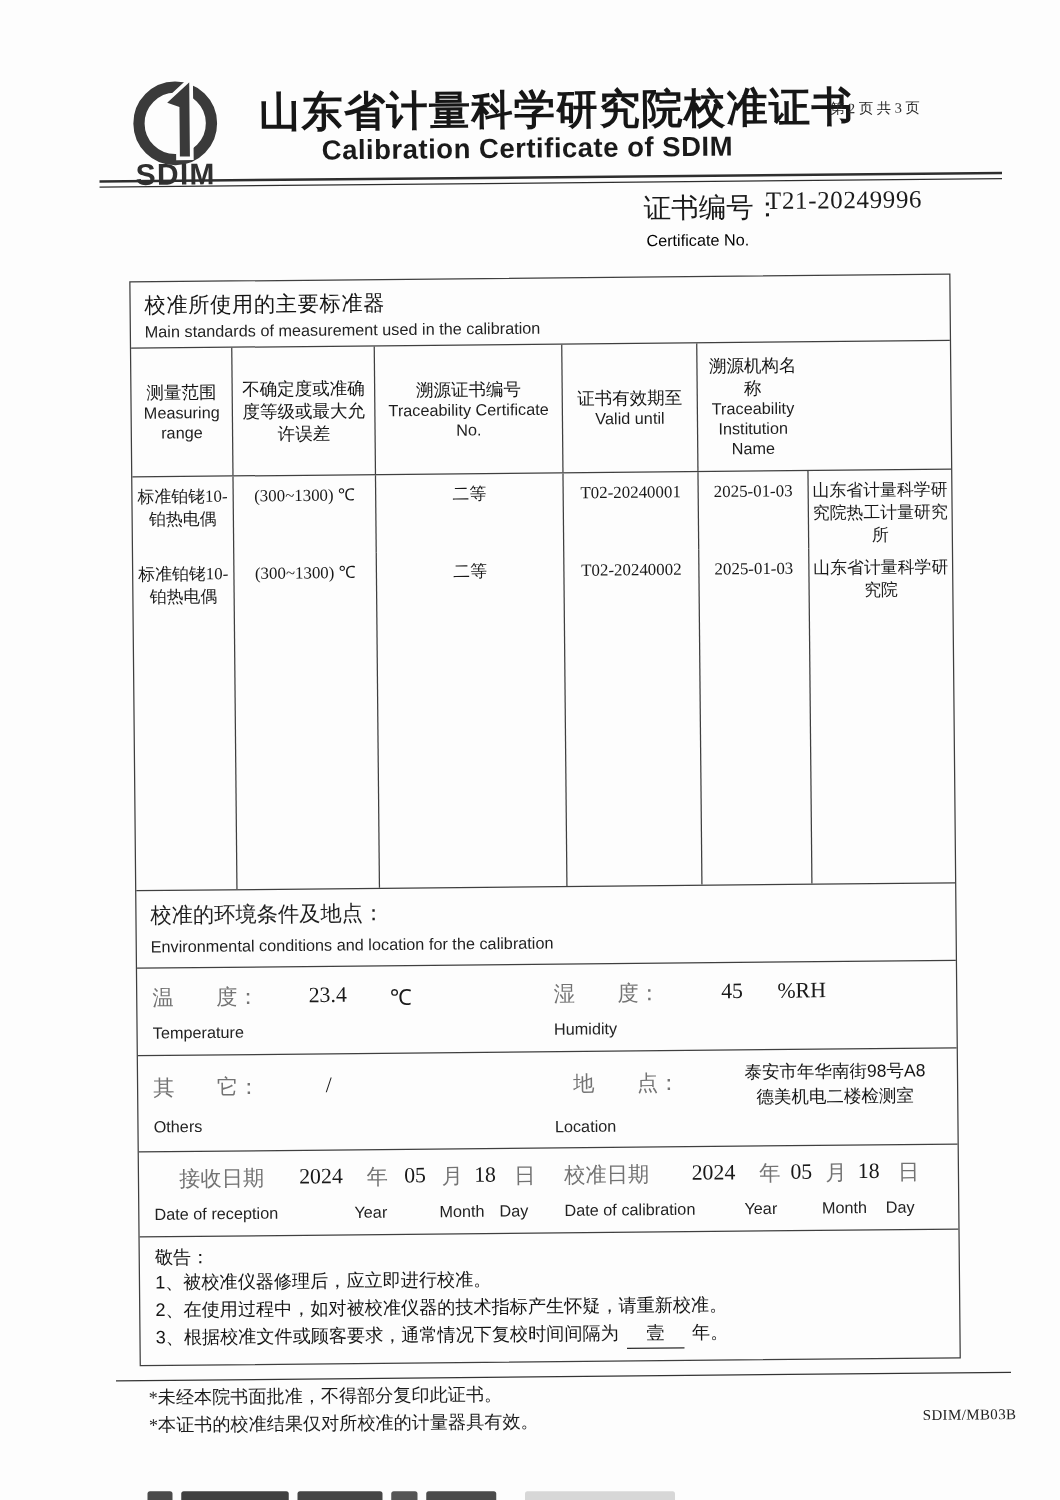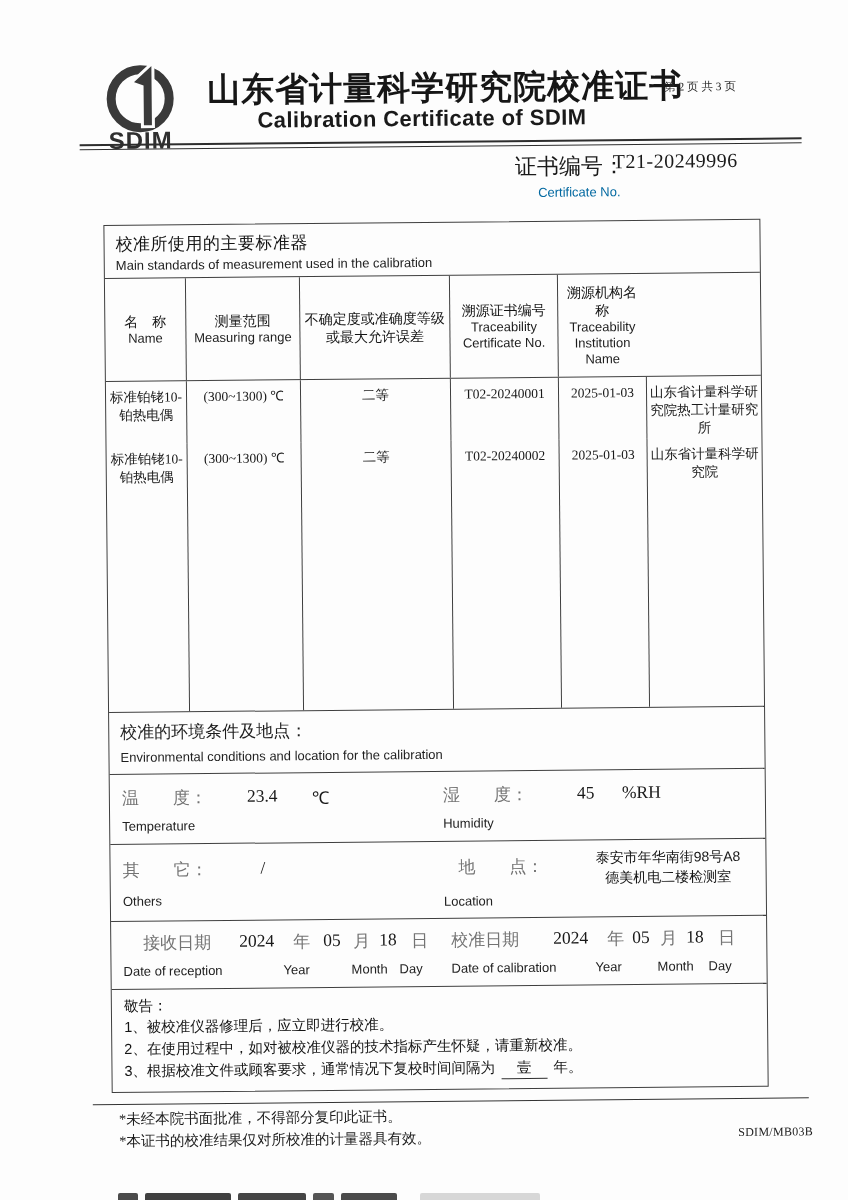--- a/index.html
+++ b/index.html
@@ -21,22 +21,22 @@
   .title-zh { position:absolute; left:212px; top:66px; font-size:33px; font-weight:bold;
     letter-spacing:1px; color:#161616; white-space:nowrap; }
   .title-en { position:absolute; left:262px; top:106px; font-size:22px; font-weight:bold;
     letter-spacing:0.4px; color:#1a1a1a; font-family:"Liberation Sans", sans-serif; white-space:nowrap;}
   .page-info { position:absolute; left:669px; top:82px; font-size:11.5px; color:#2a2a2a; white-space:nowrap; }
   .rule-a { position:absolute; left:84px; top:141px; width:722px; border-top:2.5px solid #2e2e2e; }
   .rule-b { position:absolute; left:84px; top:146px; width:722px; border-top:1.5px solid #2e2e2e; }
 
   .certno-zh { position:absolute; left:519px; top:153px; font-size:22px; color:#1a1a1a; white-space:nowrap; }
   .certno-val { position:absolute; left:617px; top:152px; font-size:20px; color:#1a1a1a; letter-spacing:0.5px; white-space:nowrap;}
-  .certno-en { position:absolute; left:521px; top:186px; font-size:13px; color:#0369a1;
-    font-family:"Liberation Sans", sans-serif;margin-left:21px; }
+  .certno-en { position:absolute; left:521px; top:186px; font-size:13px; color:#000000;
+    font-family:"Liberation Sans", sans-serif; }
 
   
   .stack { position:absolute; left:107px; top:222px; width:657px; border:1.2px solid #3f3f3f; background:transparent; }
   .sec { border-bottom:1.2px solid #3f3f3f; position:relative; }
   .sec:last-child { border-bottom:none; }
   .cap { padding:7px 11px 5px 11px; }
   .cap .zh { font-size:17px; letter-spacing:0.5px; color:#141414; }
   .cap .en { font-size:13px; color:#222; margin-top:2px; }
 
   .grid6 { display:grid; grid-template-columns:81px 114px 150px 108px 88px auto; }
@@ -110,33 +110,33 @@
 
     <div class="stack">
 
       <div class="sec cap">
         <div class="zh hei">校准所使用的主要标准器</div>
         <div class="en hei">Main standards of measurement used in the calibration</div>
       </div>
 
       <div class="sec grid6 hdr-row">
         <div class="hdr-cell">
-          <div class="zh hei">名　称</div>
-          <div class="en hei">Name</div>
-        </div>
-        <div class="hdr-cell">
           <div class="zh hei">测量范围</div>
           <div class="en hei">Measuring range</div>
         </div>
         <div class="hdr-cell">
           <div class="zh hei">不确定度或准确度等级或最大允许误差</div>
         </div>
         <div class="hdr-cell">
           <div class="zh hei">溯源证书编号</div>
           <div class="en hei">Traceability Certificate No.</div>
+        </div>
+        <div class="hdr-cell">
+          <div class="zh hei">证书有效期至</div>
+          <div class="en hei">Valid until</div>
         </div>
         <div class="hdr-cell">
           <div class="zh hei">溯源机构名称</div>
           <div class="en hei">Traceability Institution Name</div>
         </div>
       </div>
 
       <div class="sec body-grid">
         <div class="b-cell ser">标准铂铑10-铂热电偶</div>
         <div class="b-cell ser">(300~1300) ℃</div>

